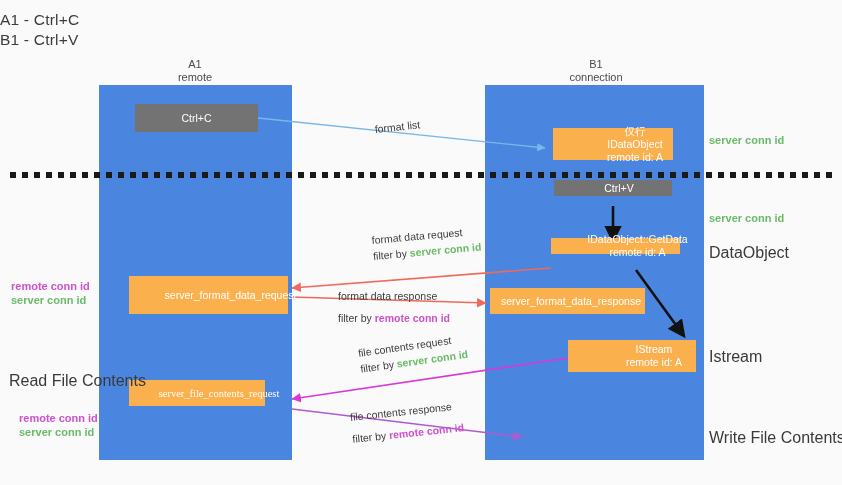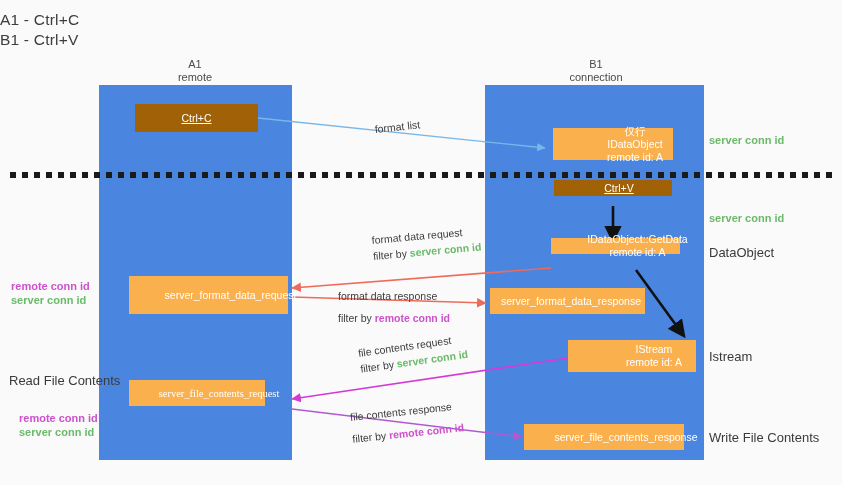--- a/index.html
+++ b/index.html
@@ -51,34 +51,34 @@
     display: flex;
     flex-direction: column;
     align-items: center;
     justify-content: center;
     color: #ffffff;
     font-size: 10.5px;
     line-height: 13px;
     text-align: center;
     padding: 2px 4px;
   }
-  .node.green { background: #a16207; text-decoration: underline; }
+  .node.green { background: #737373; }
   .node.orange { background: #fbb04e; padding-left: 48px; }
   .node .l2 { display: block; }
 
   
   .lbl {
     position: absolute;
     font-size: 10.5px;
     color: #3d3d3d;
     line-height: 14px;
     white-space: nowrap;
   }
   .lbl.green-t { color: #6aba6a; font-weight: bold; }
-  .lbl.big { font-size: 13px; color: #3a3a3a; }
+  .lbl.big { font-size: 16px; color: #3a3a3a; }
   .rot { transform-origin: left top; }
   .kw-green { color: #6aba6a; font-weight: bold; }
   .kw-purple { color: #cc52cc; font-weight: bold; }
 
   
   .divider {
     position: absolute;
     left: 10px;
     top: 172px;
     width: 824px;
@@ -177,23 +177,20 @@
 
   <div class="node orange" style="left:568px; top:340px; width:128px; height:32px;">
     <span>IStream</span>
     <span class="l2">remote id: A</span>
   </div>
 
   <div class="node orange" style="left:129px; top:380px; width:136px; height:26px;font-family:Liberation Serif, serif;">
     <span>server_file_contents_request</span>
   </div>
 
-  <div class="node orange" style="left:524px; top:424px; width:160px; height:26px;">
-    <span>server_file_contents_response</span>
-  </div>
 
   <div class="lbl rot" style="left:374px; top:122px; transform:rotate(-6deg);">
     <span>format list</span>
   </div>
 
   <div class="rot" style="position:absolute; left:371px; top:232px; transform:rotate(-5deg); font-size:10.5px; line-height:16px; color:#3d3d3d; white-space:nowrap;">
     <div>format data request</div>
     <div>
       <span>filter by </span><span class="kw-green">server conn id</span>
     </div>

